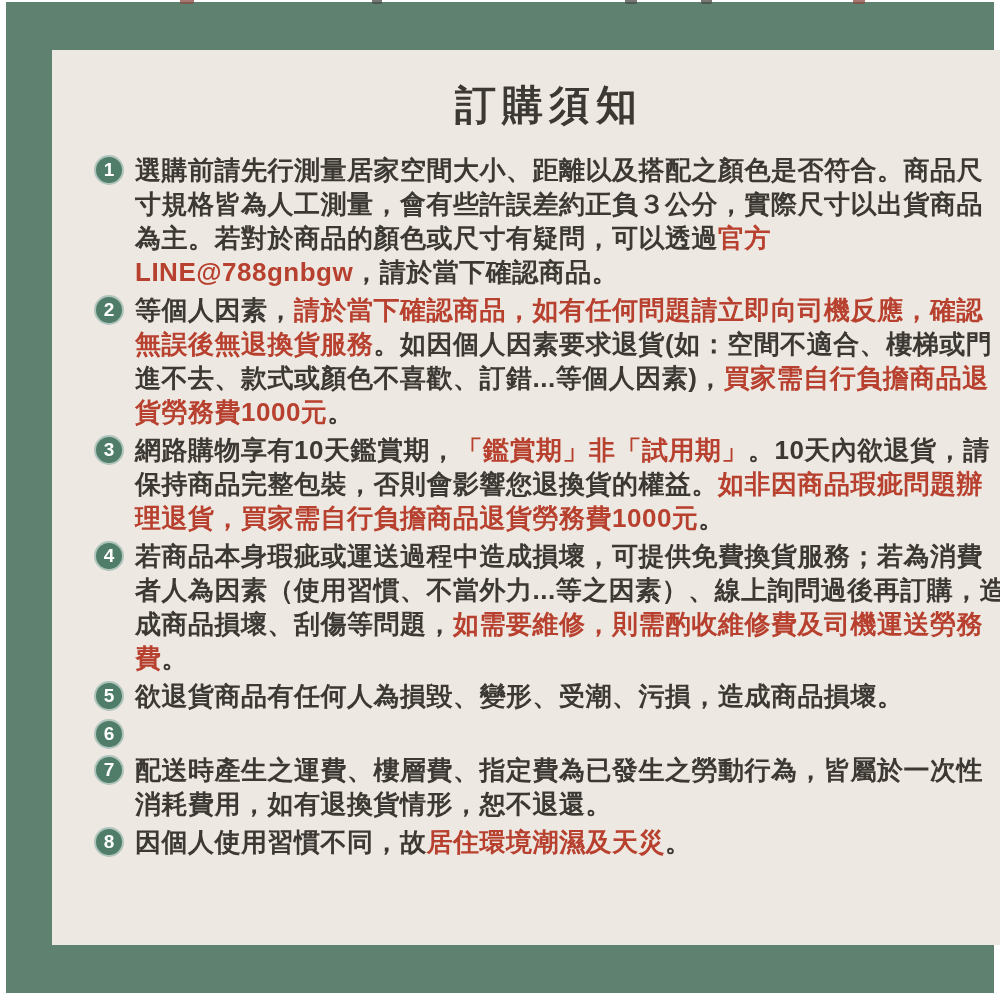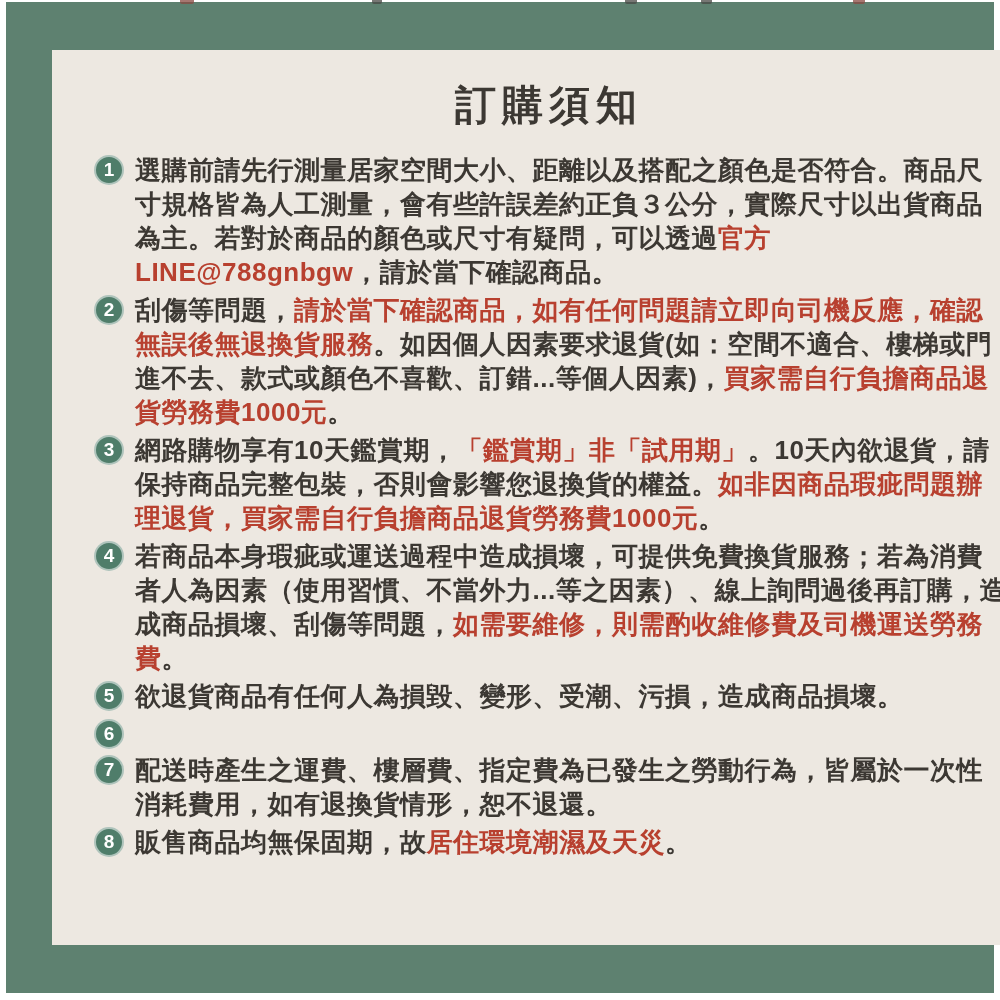--- a/index.html
+++ b/index.html
@@ -94,21 +94,21 @@
   <div class="panel">
     <h1 class="page-title">訂購須知</h1>
     <div class="notice-list" id="notice-list">
   <div class="notice-item">
     <div class="badge">1</div>
     <div class="notice-text"><span>選購前請先行測量居家空間大小、距離以及搭配之顏色是否符合。商品尺寸規格皆為人工測量，會有些許誤差約正負３公分，實際尺寸以出貨商品為主。若對於商品的顏色或尺寸有疑問，可以透過</span><span class="accent">官方LINE@788gnbgw</span><span>，請於當下確認商品。</span></div>
   </div>
 
   <div class="notice-item">
     <div class="badge">2</div>
-    <div class="notice-text"><span>刮傷等問題，</span><span class="accent">請於當下確認商品，如有任何問題請立即向司機反應，確認無誤後無退換貨服務</span><span>。如因個人因素要求退貨(如：空間不適合、樓梯或門進不去、款式或顏色不喜歡、訂錯...等個人因素)，</span><span class="accent">買家需自行負擔商品退貨勞務費1000元</span><span>。</span></div>
+    <div class="notice-text"><span>等個人因素，</span><span class="accent">請於當下確認商品，如有任何問題請立即向司機反應，確認無誤後無退換貨服務</span><span>。如因個人因素要求退貨(如：空間不適合、樓梯或門進不去、款式或顏色不喜歡、訂錯...等個人因素)，</span><span class="accent">買家需自行負擔商品退貨勞務費1000元</span><span>。</span></div>
   </div>
 
   <div class="notice-item">
     <div class="badge">3</div>
     <div class="notice-text"><span>網路購物享有10天鑑賞期，</span><span class="accent">「鑑賞期」非「試用期」</span><span>。10天內欲退貨，請保持商品完整包裝，否則會影響您退換貨的權益。</span><span class="accent">如非因商品瑕疵問題辦理退貨，買家需自行負擔商品退貨勞務費1000元</span><span>。</span></div>
   </div>
 
   <div class="notice-item">
     <div class="badge">4</div>
     <div class="notice-text"><span>若商品本身瑕疵或運送過程中造成損壞，可提供免費換貨服務；若為消費者人為因素（使用習慣、不當外力...等之因素）、線上詢問過後再訂購，造成商品損壞、刮傷等問題，</span><span class="accent">如需要維修，則需酌收維修費及司機運送勞務費</span><span>。</span></div>
@@ -123,21 +123,21 @@
     <div class="badge">6</div>
   </div>
 
   <div class="notice-item">
     <div class="badge">7</div>
     <div class="notice-text"><span>配送時產生之運費、樓層費、指定費為已發生之勞動行為，皆屬於一次性消耗費用，如有退換貨情形，恕不退還。</span></div>
   </div>
 
   <div class="notice-item">
     <div class="badge">8</div>
-    <div class="notice-text"><span>販售商品均無保固期，故</span><span class="accent">居住環境潮濕及天災</span><span>。</span></div>
+    <div class="notice-text"><span>因個人使用習慣不同，故</span><span class="accent">居住環境潮濕及天災</span><span>。</span></div>
   </div>
 </div>
   </div>
   <div id="edge-marks">
       <div class="edge-mark" style="left: 180px; width: 14px; background: rgb(138, 74, 66);"></div>
       <div class="edge-mark" style="left: 372px; width: 10px; background: rgb(74, 74, 70);"></div>
       <div class="edge-mark" style="left: 625px; width: 12px; background: rgb(74, 74, 70);"></div>
       <div class="edge-mark" style="left: 701px; width: 11px; background: rgb(74, 74, 70);"></div>
       <div class="edge-mark" style="left: 853px; width: 12px; background: rgb(138, 74, 66);"></div>
     </div>

